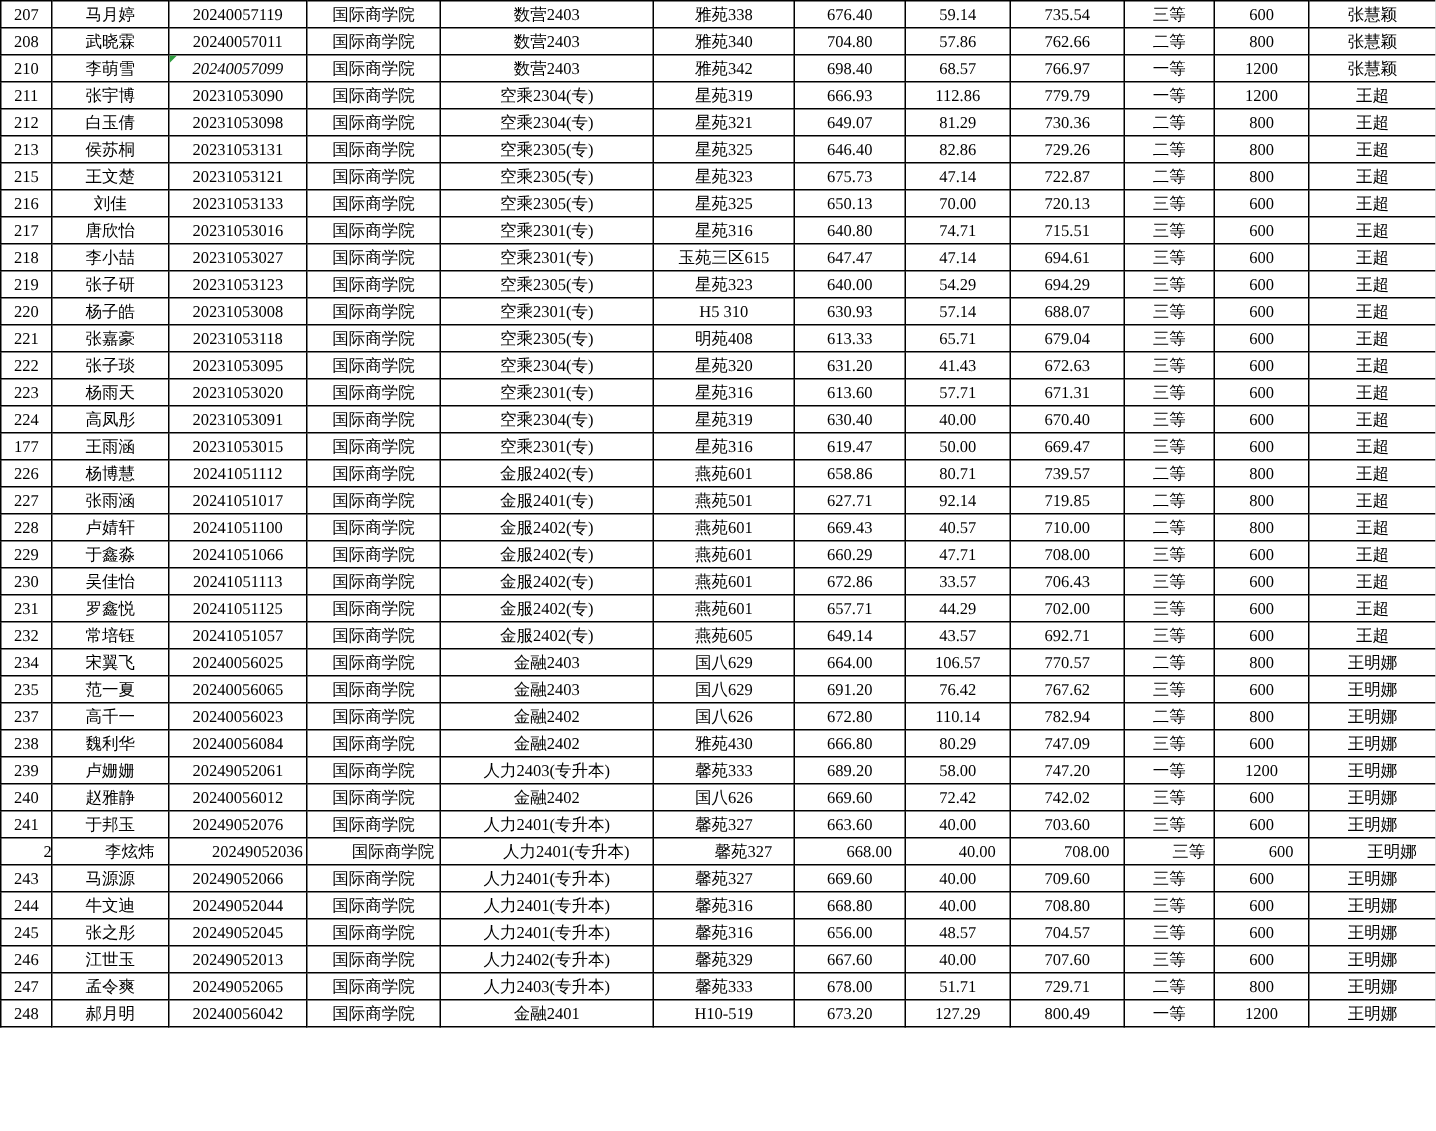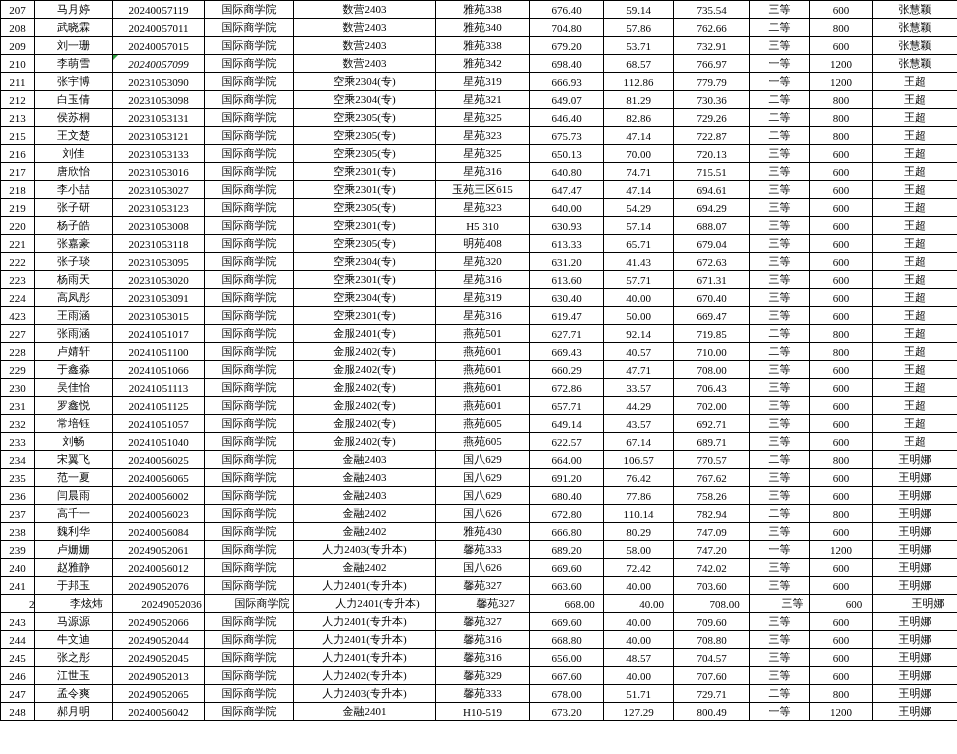--- a/index.html
+++ b/index.html
@@ -91,34 +91,20 @@
           <td>数营2403</td>
           <td>雅苑340</td>
           <td>704.80</td>
           <td>57.86</td>
           <td>762.66</td>
           <td>二等</td>
           <td>800</td>
           <td>张慧颖</td>
         </tr>
         <tr>
-          <td>209</td>
-          <td>刘一珊</td>
-          <td>20240057015</td>
-          <td>国际商学院</td>
-          <td>数营2403</td>
-          <td>雅苑338</td>
-          <td>679.20</td>
-          <td>53.71</td>
-          <td>732.91</td>
-          <td>三等</td>
-          <td>600</td>
-          <td>张慧颖</td>
-        </tr>
-        <tr>
           <td>210</td>
           <td>李萌雪</td>
           <td class="flag-corner">20240057099</td>
           <td>国际商学院</td>
           <td>数营2403</td>
           <td>雅苑342</td>
           <td>698.40</td>
           <td>68.57</td>
           <td>766.97</td>
           <td>一等</td>
@@ -301,34 +287,48 @@
           <td>空乘2304(专)</td>
           <td>星苑319</td>
           <td>630.40</td>
           <td>40.00</td>
           <td>670.40</td>
           <td>三等</td>
           <td>600</td>
           <td>王超</td>
         </tr>
         <tr>
-          <td>423</td>
+          <td>177</td>
           <td>王雨涵</td>
           <td>20231053015</td>
           <td>国际商学院</td>
           <td>空乘2301(专)</td>
           <td>星苑316</td>
           <td>619.47</td>
           <td>50.00</td>
           <td>669.47</td>
           <td>三等</td>
           <td>600</td>
           <td>王超</td>
         </tr>
         <tr>
+          <td>226</td>
+          <td>杨博慧</td>
+          <td>20241051112</td>
+          <td>国际商学院</td>
+          <td>金服2402(专)</td>
+          <td>燕苑601</td>
+          <td>658.86</td>
+          <td>80.71</td>
+          <td>739.57</td>
+          <td>二等</td>
+          <td>800</td>
+          <td>王超</td>
+        </tr>
+        <tr>
           <td>227</td>
           <td>张雨涵</td>
           <td>20241051017</td>
           <td>国际商学院</td>
           <td>金服2401(专)</td>
           <td>燕苑501</td>
           <td>627.71</td>
           <td>92.14</td>
           <td>719.85</td>
           <td>二等</td>
@@ -399,34 +399,20 @@
           <td>金服2402(专)</td>
           <td>燕苑605</td>
           <td>649.14</td>
           <td>43.57</td>
           <td>692.71</td>
           <td>三等</td>
           <td>600</td>
           <td>王超</td>
         </tr>
         <tr>
-          <td>233</td>
-          <td>刘畅</td>
-          <td>20241051040</td>
-          <td>国际商学院</td>
-          <td>金服2402(专)</td>
-          <td>燕苑605</td>
-          <td>622.57</td>
-          <td>67.14</td>
-          <td>689.71</td>
-          <td>三等</td>
-          <td>600</td>
-          <td>王超</td>
-        </tr>
-        <tr>
           <td>234</td>
           <td>宋翼飞</td>
           <td>20240056025</td>
           <td>国际商学院</td>
           <td>金融2403</td>
           <td>国八629</td>
           <td>664.00</td>
           <td>106.57</td>
           <td>770.57</td>
           <td>二等</td>
@@ -436,34 +422,20 @@
         <tr>
           <td>235</td>
           <td>范一夏</td>
           <td>20240056065</td>
           <td>国际商学院</td>
           <td>金融2403</td>
           <td>国八629</td>
           <td>691.20</td>
           <td>76.42</td>
           <td>767.62</td>
-          <td>三等</td>
-          <td>600</td>
-          <td>王明娜</td>
-        </tr>
-        <tr>
-          <td>236</td>
-          <td>闫晨雨</td>
-          <td>20240056002</td>
-          <td>国际商学院</td>
-          <td>金融2403</td>
-          <td>国八629</td>
-          <td>680.40</td>
-          <td>77.86</td>
-          <td>758.26</td>
           <td>三等</td>
           <td>600</td>
           <td>王明娜</td>
         </tr>
         <tr>
           <td>237</td>
           <td>高千一</td>
           <td>20240056023</td>
           <td>国际商学院</td>
           <td>金融2402</td>

